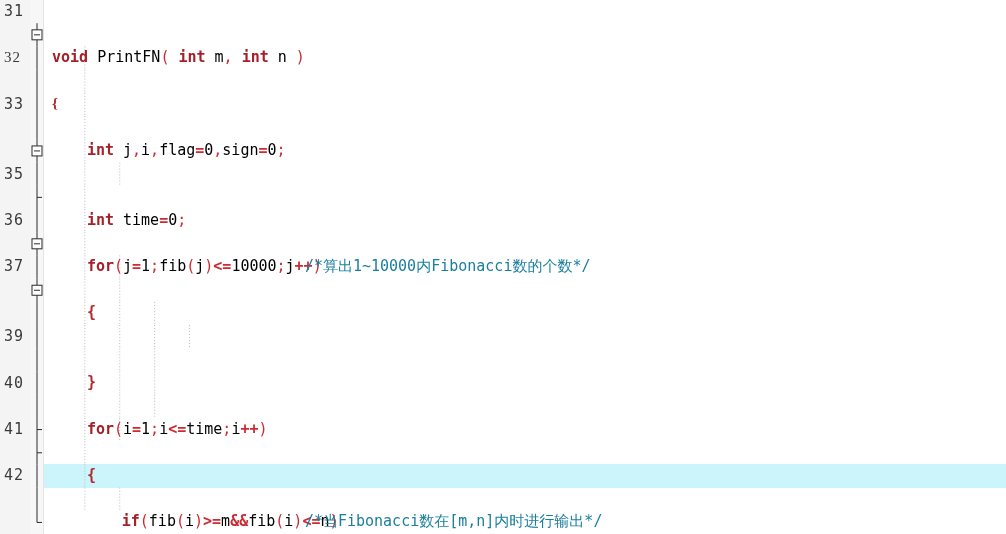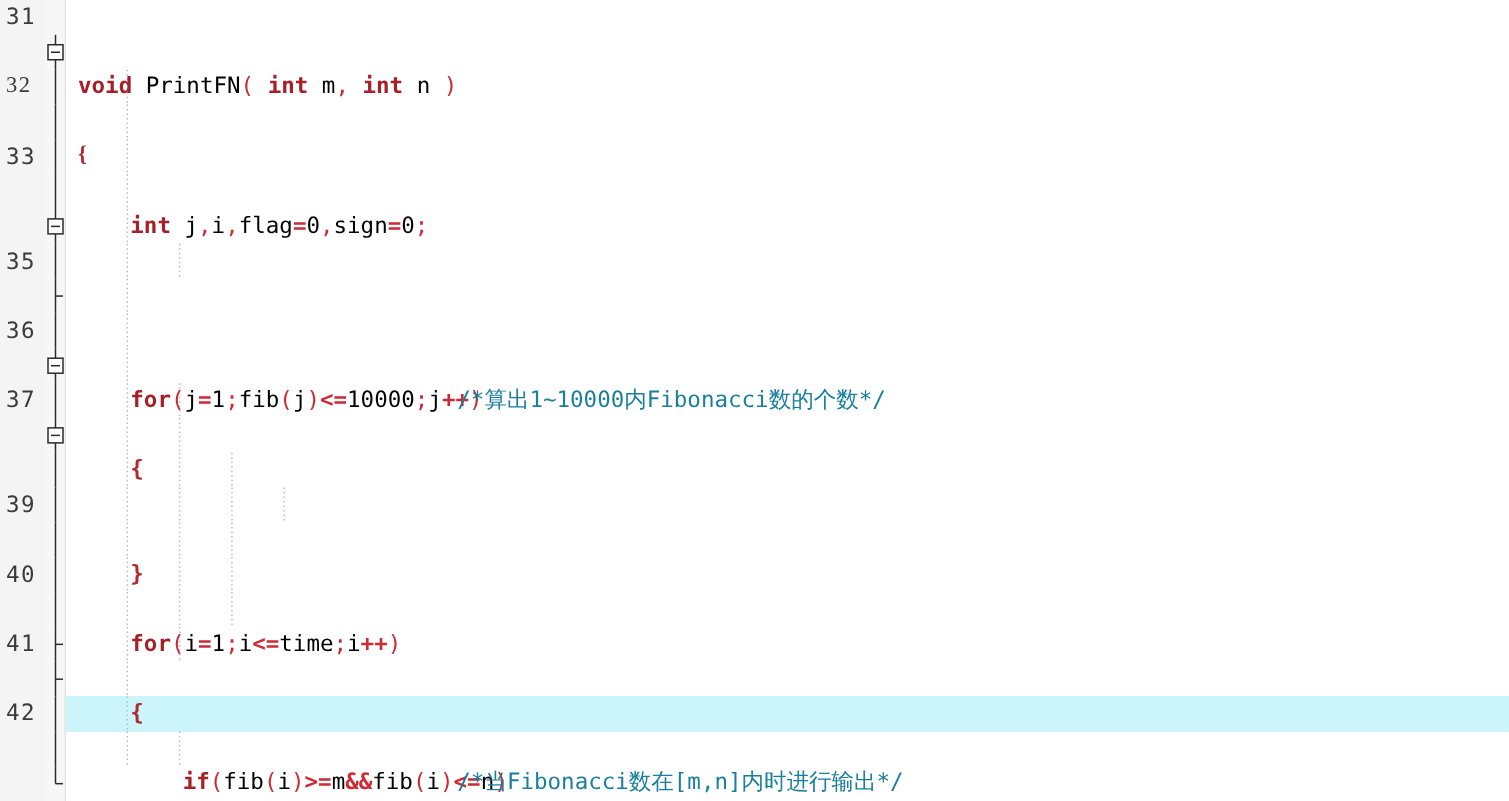--- a/index.html
+++ b/index.html
@@ -168,21 +168,21 @@
       <line x1="84.88" y1="441.17999999999995" x2="84.88" y2="464.4" stroke="#b9b9c8" stroke-width="1" stroke-dasharray="1 2"></line>
       <line x1="84.88" y1="464.4" x2="84.88" y2="487.62" stroke="#b9b9c8" stroke-width="1" stroke-dasharray="1 2"></line>
       <line x1="84.88" y1="487.62" x2="84.88" y2="510.84000000000003" stroke="#b9b9c8" stroke-width="1" stroke-dasharray="1 2"></line>
       <line x1="119.76" y1="487.62" x2="119.76" y2="510.84000000000003" stroke="#b9b9c8" stroke-width="1" stroke-dasharray="1 2"></line>
     </svg>
 
   <div class="lines" id="lines">
       <div class="row" style="top: 0px;"><div class="lineno">31</div><div class="code-cell" style="left: 52px;"><span class="kw">void</span><span class="id"> </span><span class="id">PrintFN</span><span class="punc">(</span><span class="id"> </span><span class="kw">int</span><span class="id"> m</span><span class="punc">,</span><span class="id"> </span><span class="kw">int</span><span class="id"> n </span><span class="punc">)</span></div></div>
       <div class="row" style="top: 23.22px; font-family: Liberation Serif, serif;"><div class="lineno">32</div><div class="code-cell" style="left: 52px;"><span class="brace">{</span></div></div>
       <div class="row" style="top: 46.44px;"><div class="lineno">33</div><div class="code-cell" style="left: 86.88px;"><span class="kw">int</span><span class="id"> j</span><span class="punc">,</span><span class="id">i</span><span class="punc">,</span><span class="id">flag</span><span class="op">=</span><span class="num">0</span><span class="punc">,</span><span class="id">sign</span><span class="op">=</span><span class="num">0</span><span class="punc">;</span></div></div>
-      <div class="row" style="top: 92.88px; padding-left: 28px;"><div class="lineno">35</div></div>
+      <div class="row" style="top: 92.88px; padding-left: 28px;"><div class="lineno">35</div><div class="code-cell" style="left: 86.88px;"><span class="kw">int</span><span class="id"> time</span><span class="op">=</span><span class="num">0</span><span class="punc">;</span></div></div>
       <div class="row" style="top: 116.1px;"><div class="lineno">36</div><div class="code-cell" style="left: 86.88px;"><span class="kw">for</span><span class="punc">(</span><span class="id">j</span><span class="op">=</span><span class="num">1</span><span class="punc">;</span><span class="id">fib</span><span class="punc">(</span><span class="id">j</span><span class="punc">)</span><span class="op">&lt;=</span><span class="num">10000</span><span class="punc">;</span><span class="id">j</span><span class="op">++</span><span class="punc">)</span></div><div class="code-cell cmt" style="left: 304.88px;">/*算出1~10000内Fibonacci数的个数*/</div></div>
       <div class="row" style="top: 139.32px;"><div class="lineno">37</div><div class="code-cell" style="left: 86.88px;"><span class="brace">{</span></div></div>
       <div class="row" style="top: 185.76px;"><div class="lineno">39</div><div class="code-cell" style="left: 86.88px;"><span class="brace">}</span></div></div>
       <div class="row" style="top: 208.98px;"><div class="lineno">40</div><div class="code-cell" style="left: 86.88px;"><span class="kw">for</span><span class="punc">(</span><span class="id">i</span><span class="op">=</span><span class="num">1</span><span class="punc">;</span><span class="id">i</span><span class="op">&lt;=</span><span class="id">time</span><span class="punc">;</span><span class="id">i</span><span class="op">++</span><span class="punc">)</span></div></div>
       <div class="row" style="top: 232.2px;"><div class="lineno">41</div><div class="code-cell" style="left: 86.88px;"><span class="brace">{</span></div></div>
       <div class="row hl" style="top: 255.42px;"><div class="row-hl-bg"></div><div class="lineno">42</div><div class="code-cell" style="left: 121.76px;"><span class="kw">if</span><span class="punc">(</span><span class="id">fib</span><span class="punc">(</span><span class="id">i</span><span class="punc">)</span><span class="op">&gt;=</span><span class="id">m</span><span class="op">&amp;&amp;</span><span class="id">fib</span><span class="punc">(</span><span class="id">i</span><span class="punc">)</span><span class="op">&lt;=</span><span class="id">n</span><span class="punc">)</span></div><div class="code-cell cmt" style="left: 304.88px;">/*当Fibonacci数在[m,n]内时进行输出*/</div></div>
     </div>
 
   <svg class="foldcol" id="foldcol" width="14" height="534">
       <rect x="2" y="29.83" width="10" height="10" fill="#ffffff" stroke="#2b2b2b" stroke-width="1"></rect>

